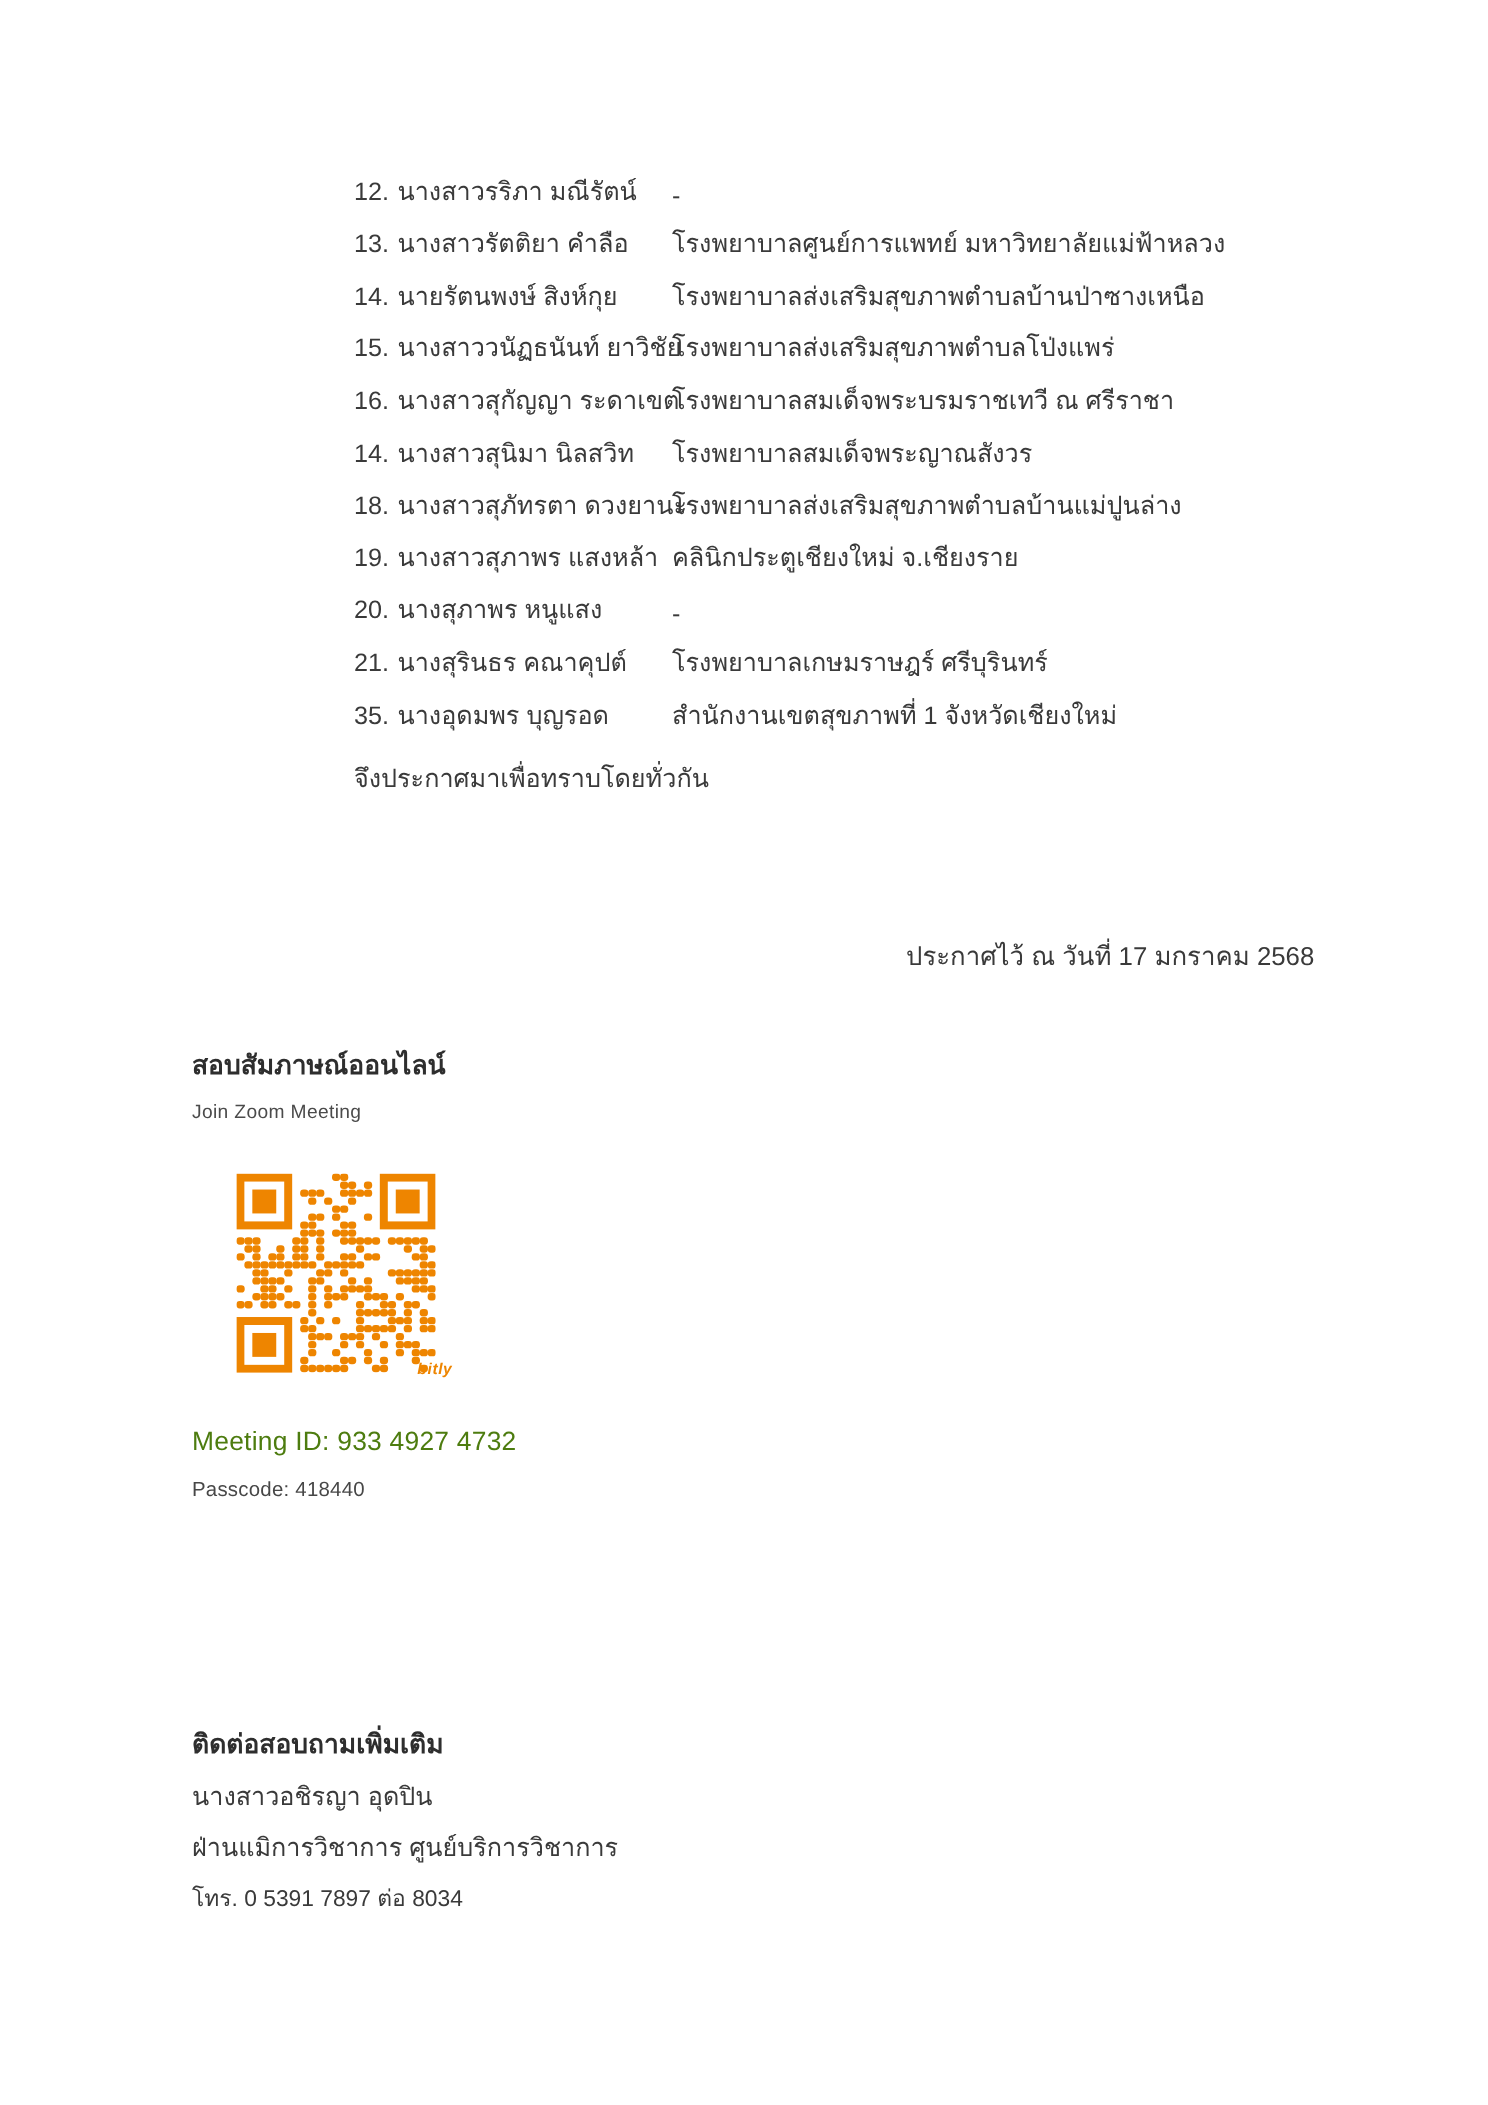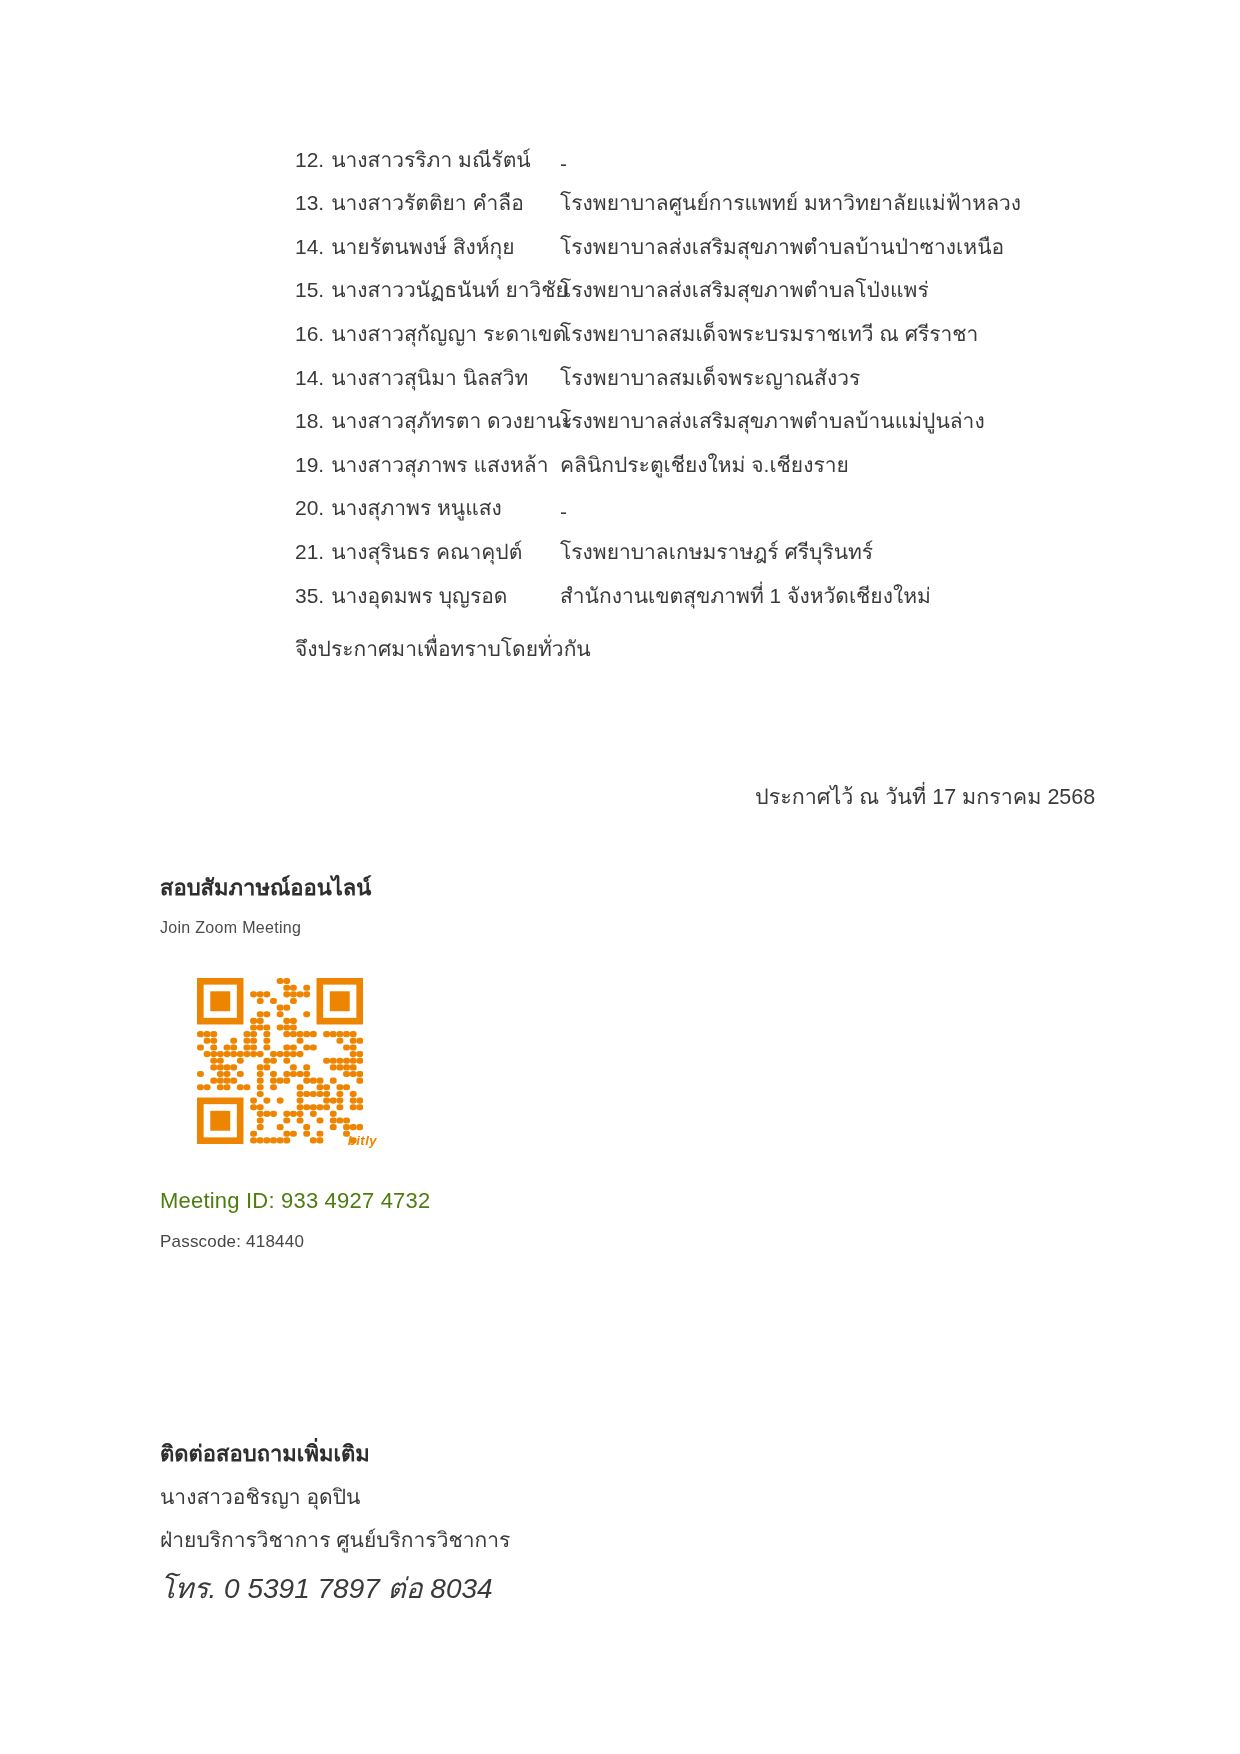--- a/index.html
+++ b/index.html
@@ -82,21 +82,21 @@
     position: absolute;
     left: 160px; top: 1232px;
     font-size: 17px;
     color: #474747;
     letter-spacing: 0.2px;
   }
 
   .contact-heading { top: 1436px; }
   .contact-person  { position: absolute; left: 160px; top: 1480px; font-size: 21px; }
   .contact-dept    { position: absolute; left: 160px; top: 1523px; font-size: 21px; }
-  .contact-phone   { position: absolute; left: 160px; top: 1566px; font-size: 28px; font-style: italic; }
+  .contact-phone   { position: absolute; left: 160px; top: 1566px; font-size: 19px; }
 </style>
 </head>
 <body>
 
 <div class="page">
 
   <div class="applicant-list">
     <div class="applicant-row">
       <span class="name-cell"><span class="num">12.</span><span>นางสาวรริภา มณีรัตน์</span></span>
       <span class="org-cell">-</span>
@@ -372,16 +372,16 @@
         <rect x="13.28" y="132.80" width="19.92" height="19.92" fill="#EE8500"></rect>
       </svg>
     <span class="qr-bitly-label" style="color: rgb(238, 133, 0);">bitly</span>
   </div>
 
   <div class="meeting-id-line">Meeting ID: 933 4927 4732</div>
   <div class="passcode-line">Passcode: 418440</div>
 
   <div class="section-heading contact-heading">ติดต่อสอบถามเพิ่มเติม</div>
   <div class="contact-person">นางสาวอชิรญา อุดปิน</div>
-  <div class="contact-dept">ฝ่ายบริการวิชาการ ศูนย์บริการวิชาการ</div>
+  <div class="contact-dept">ฝ่านแมิการวิชาการ ศูนย์บริการวิชาการ</div>
   <div class="contact-phone">โทร. 0 5391 7897 ต่อ 8034</div>
 
 </div>
 
 </body></html>

